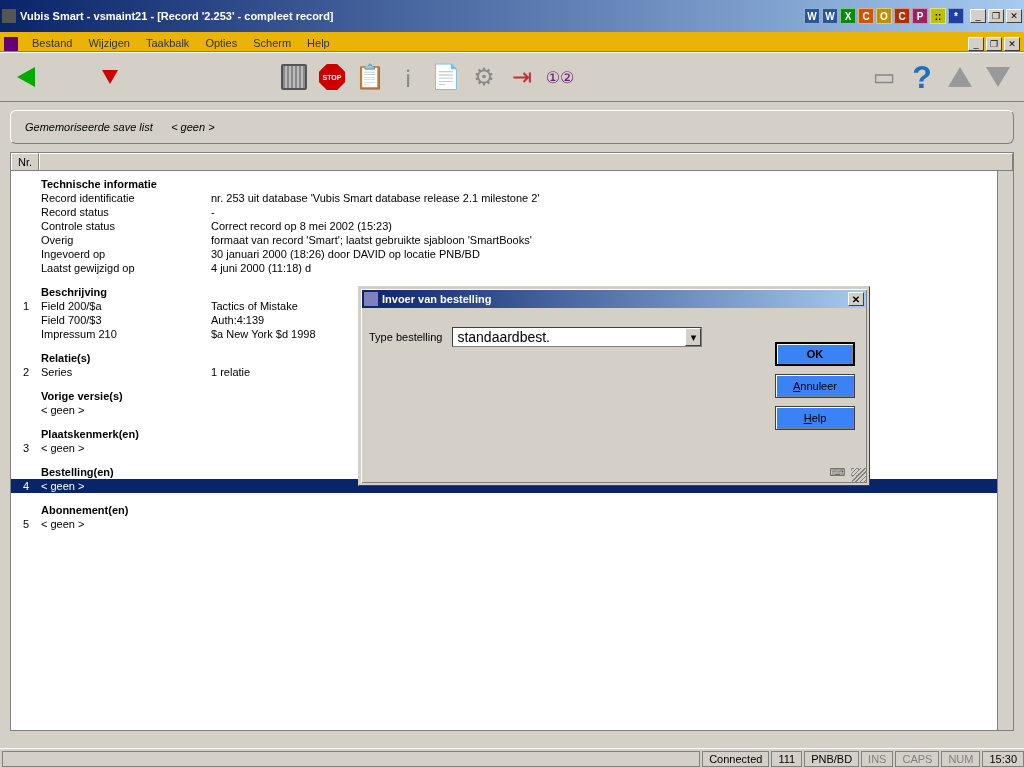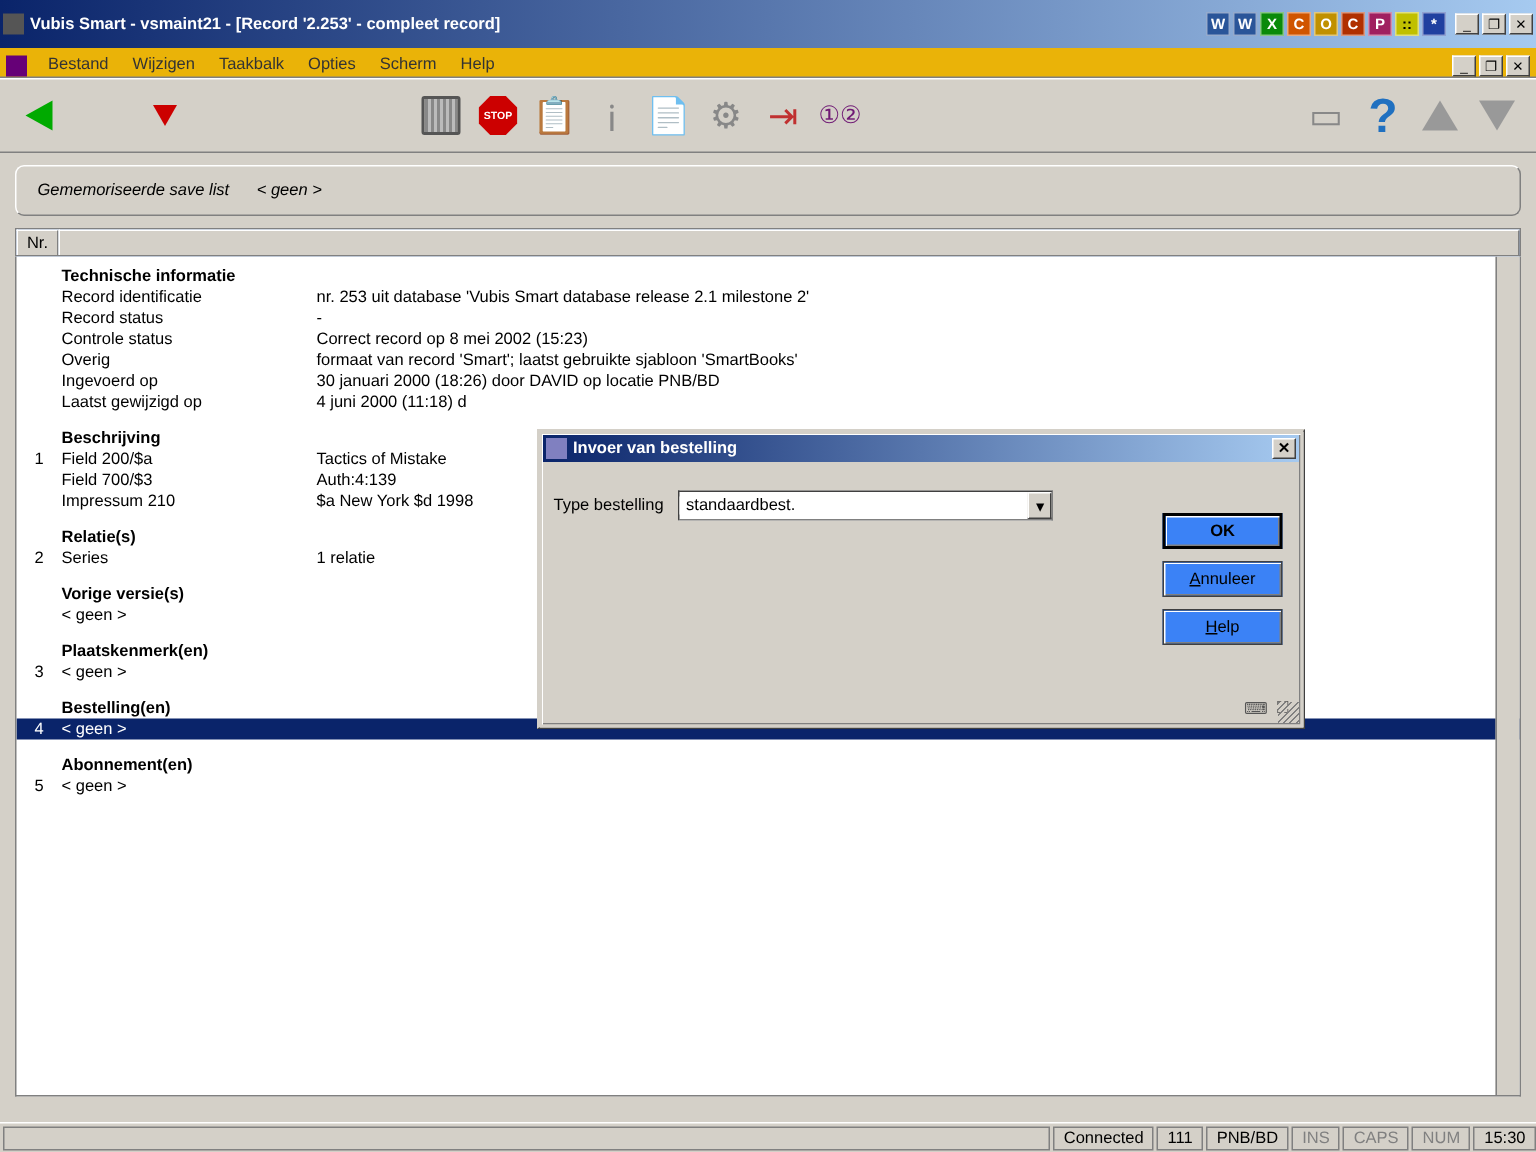--- a/index.html
+++ b/index.html
@@ -59,21 +59,21 @@
 
 .dialog { position: absolute; left: 358px; top: 286px; width: 512px; height: 200px; background: #d4d0c8; border: 1px solid #404040; border-top-color: #d4d0c8; border-left-color: #d4d0c8; box-shadow: 1px 1px 0 #000 inset, -1px -1px 0 #fff inset; }
 .dialog-border { position: absolute; inset: 0; border: 2px solid #d4d0c8; box-shadow: inset 1px 1px 0 #fff, inset -1px -1px 0 #808080; }
 .dlg-title { position: relative; height: 18px; margin: 3px; background: linear-gradient(to right, #0a246a, #a6caf0); color: white; display: flex; align-items: center; padding: 0 2px; font-weight: bold; }
 .dlg-title .ico { width: 14px; height: 14px; background: #8080c0; margin-right: 4px; }
 .dlg-close { width: 16px; height: 14px; background: #d4d0c8; border: 1px solid #fff; border-right-color: #404040; border-bottom-color: #404040; font-size: 10px; font-weight: bold; color: #000; margin-left: auto; display:flex;align-items:center;justify-content:center; }
 .dlg-body { position: relative; padding: 6px 10px; display: flex; }
 .dlg-form { display: flex; align-items: center; gap: 10px; padding: 10px 0; }
 .dlg-label { }
 .dlg-select { width: 250px; height: 20px; border: 1px solid #808080; border-top-color: #404040; border-left-color: #404040; background: #fff; display: flex; align-items: center; }
-.dlg-select input { flex: 1; border: none; padding: 0 4px; font-size: 11px; outline: none; }
+.dlg-select input { flex: 1; border: none; padding: 0 4px; font-size: 14px; outline: none; }
 .dlg-select .dd { width: 16px; height: 18px; background: #d4d0c8; border: 1px solid #fff; border-right-color: #404040; border-bottom-color: #404040; display:flex;align-items:center;justify-content:center; }
 .dlg-btns { position: absolute; right: 14px; top: 55px; display: flex; flex-direction: column; gap: 8px; }
 .dlg-btns button { width: 80px; height: 24px; background: #3b82f6; border: 1px solid #404040; box-shadow: inset 1px 1px 0 #fff, inset -1px -1px 0 #808080; }
 .dlg-btns button.default { border: 2px solid #000; }
 .dlg-btns button .u { text-decoration: underline; }
 .dlg-footer-icons { position: absolute; right: 10px; bottom: 6px; display: flex; gap: 6px; font-size: 14px; color: #555; }
 .resize-grip { position: absolute; right: 3px; bottom: 3px; width: 14px; height: 14px; background: repeating-linear-gradient(135deg, #808080 0 1px, transparent 1px 3px); }
 
 
 .arrow-left { width:0;height:0;border-top:10px solid transparent;border-bottom:10px solid transparent;border-right:18px solid #0a0; }

